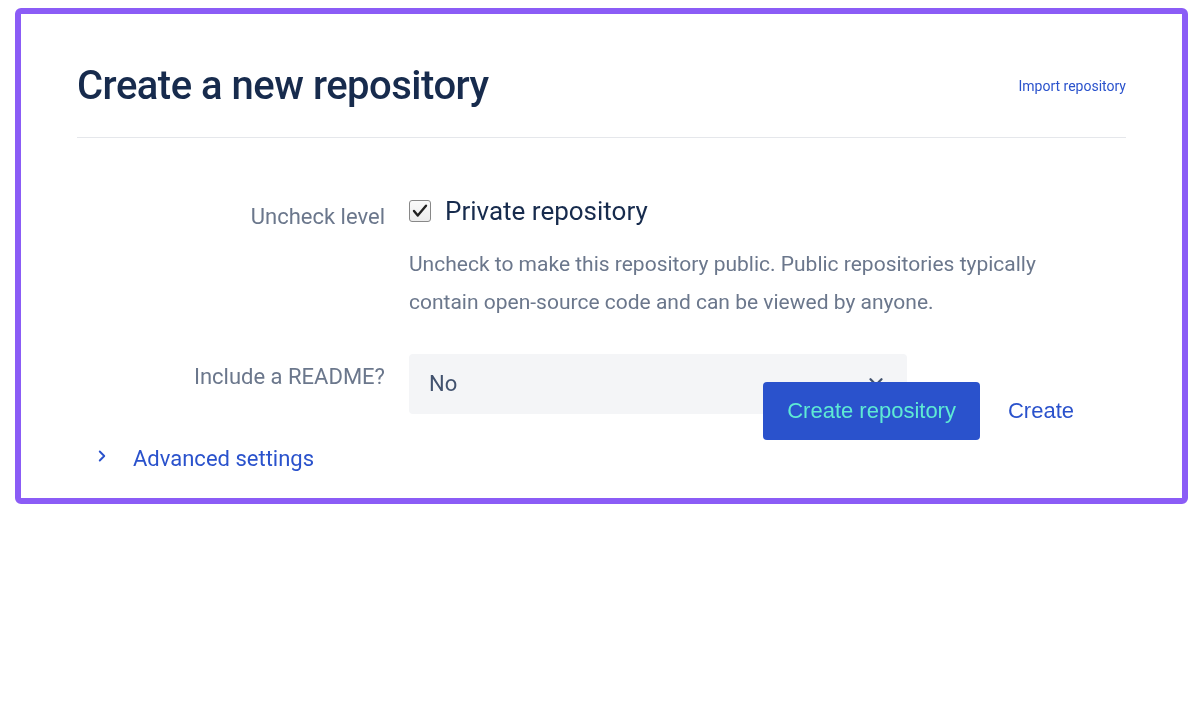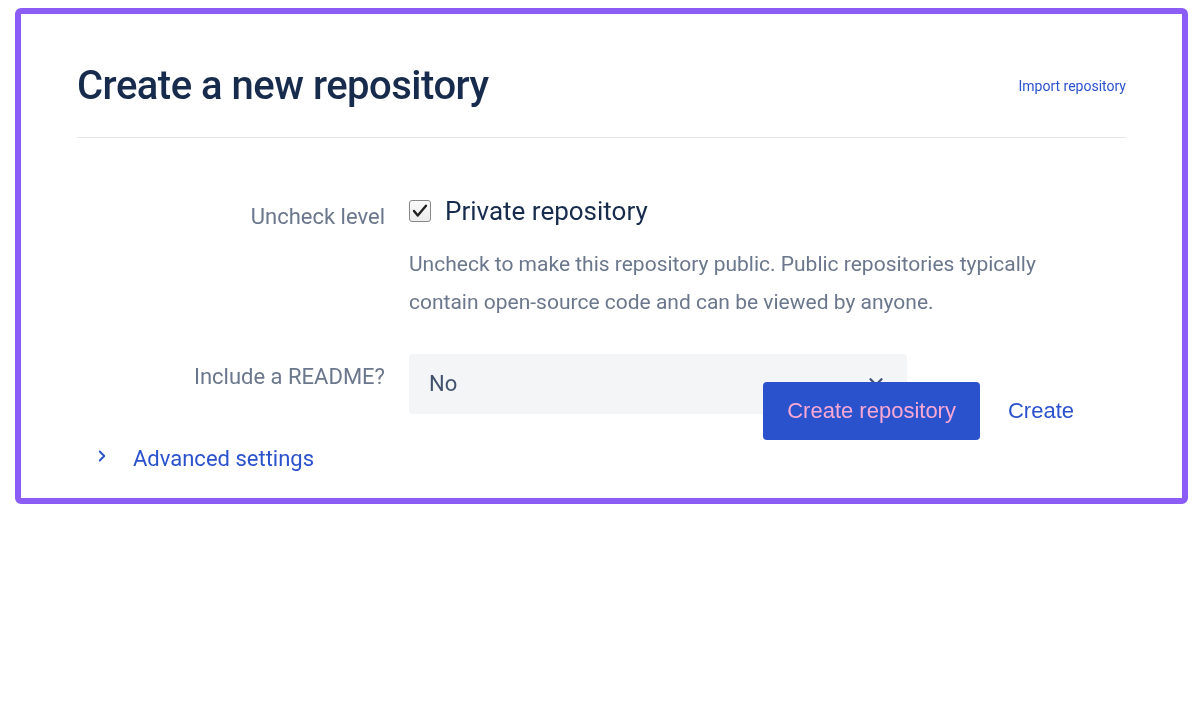--- a/index.html
+++ b/index.html
@@ -135,21 +135,21 @@
 .button-row {
   display: flex;
   align-items: center;
   gap: 28px;
   position: absolute;
   right: 108px;
   bottom: 58px;
 }
 .btn-primary {
   background: #2a52cc;
-  color: #f9a8d4;
+  color: #5eead4;
   font-size: 22px;
   border: none;
   border-radius: 4px;
   padding: 16px 24px;
   cursor: pointer;
   font-weight: 400;
 }
 .btn-link {
   background: none;
   border: none;

